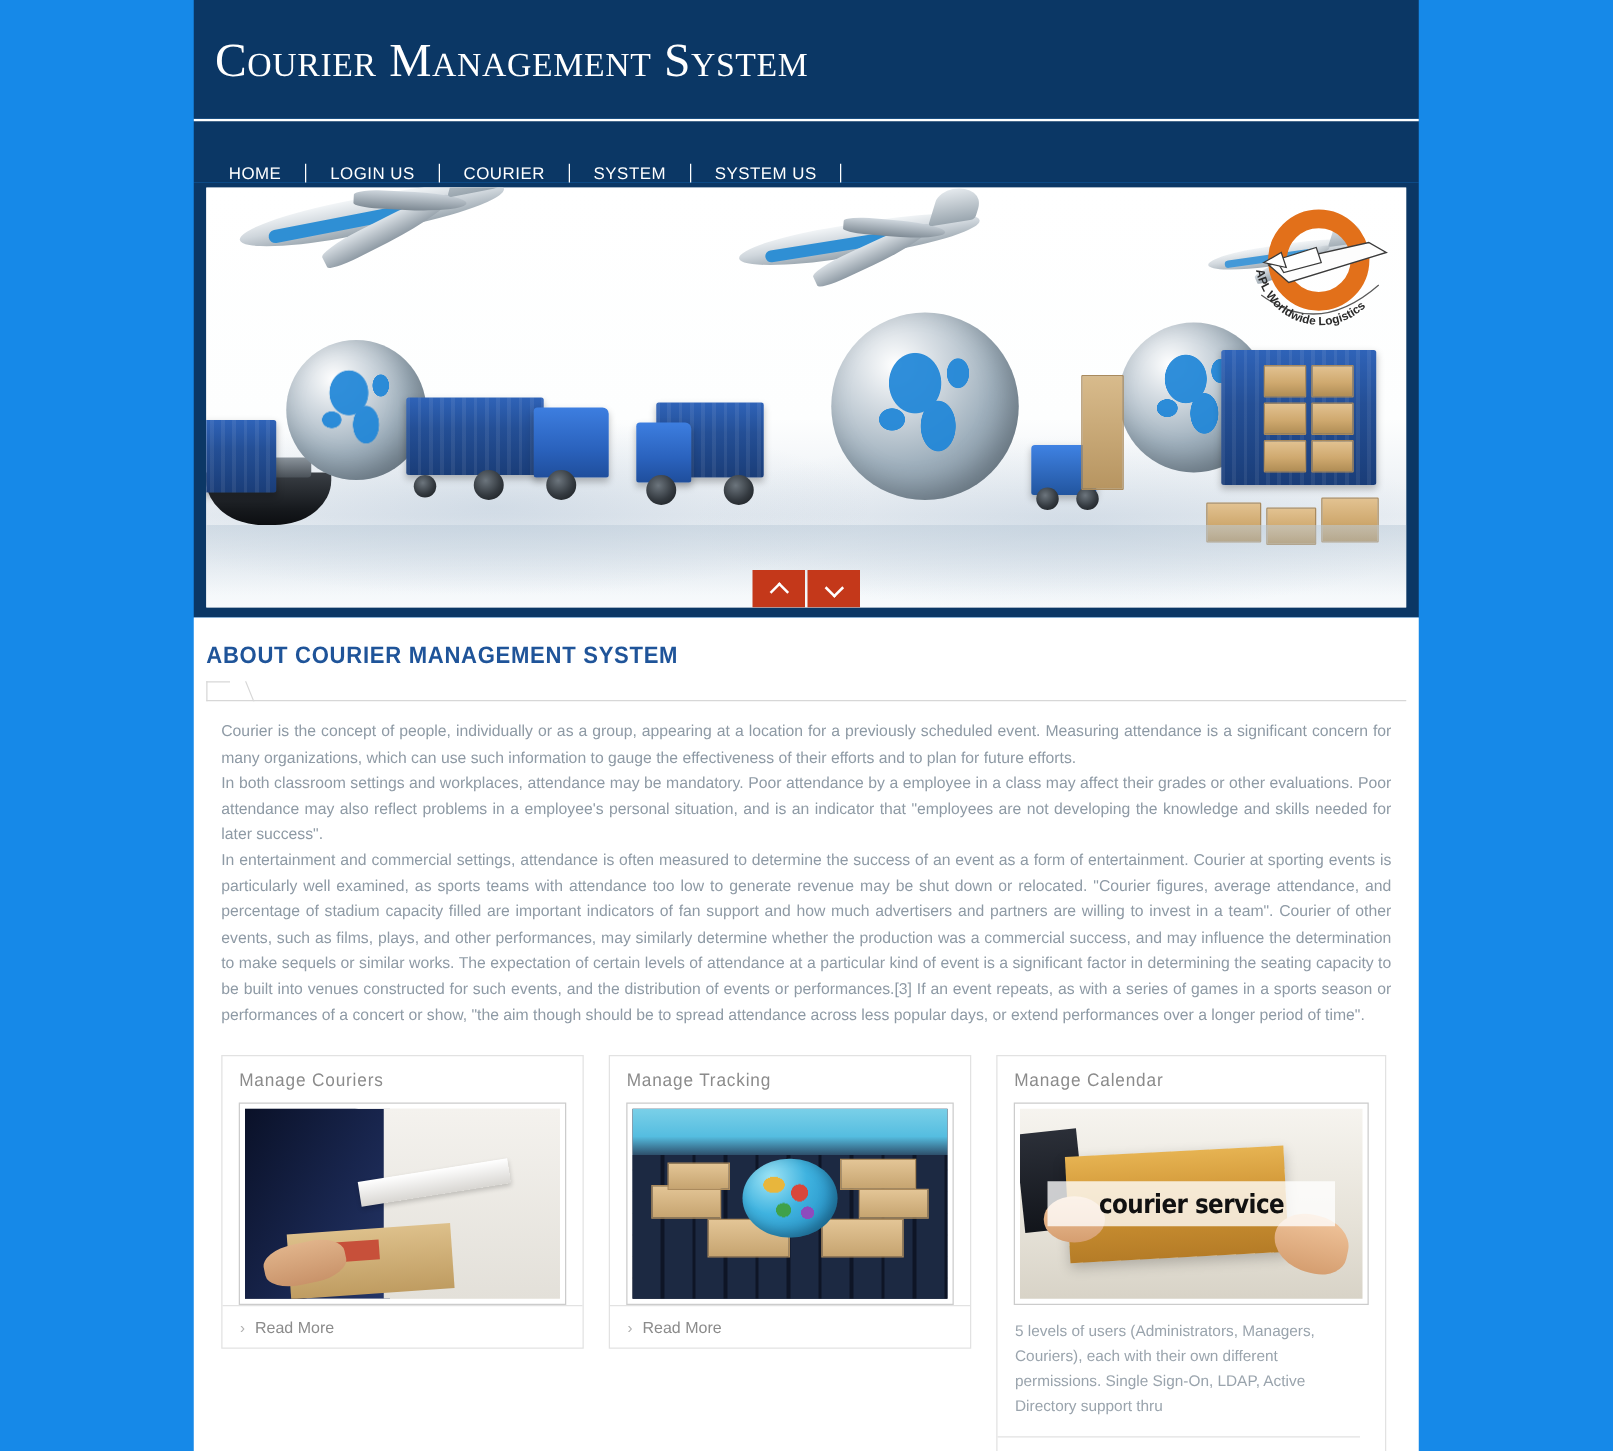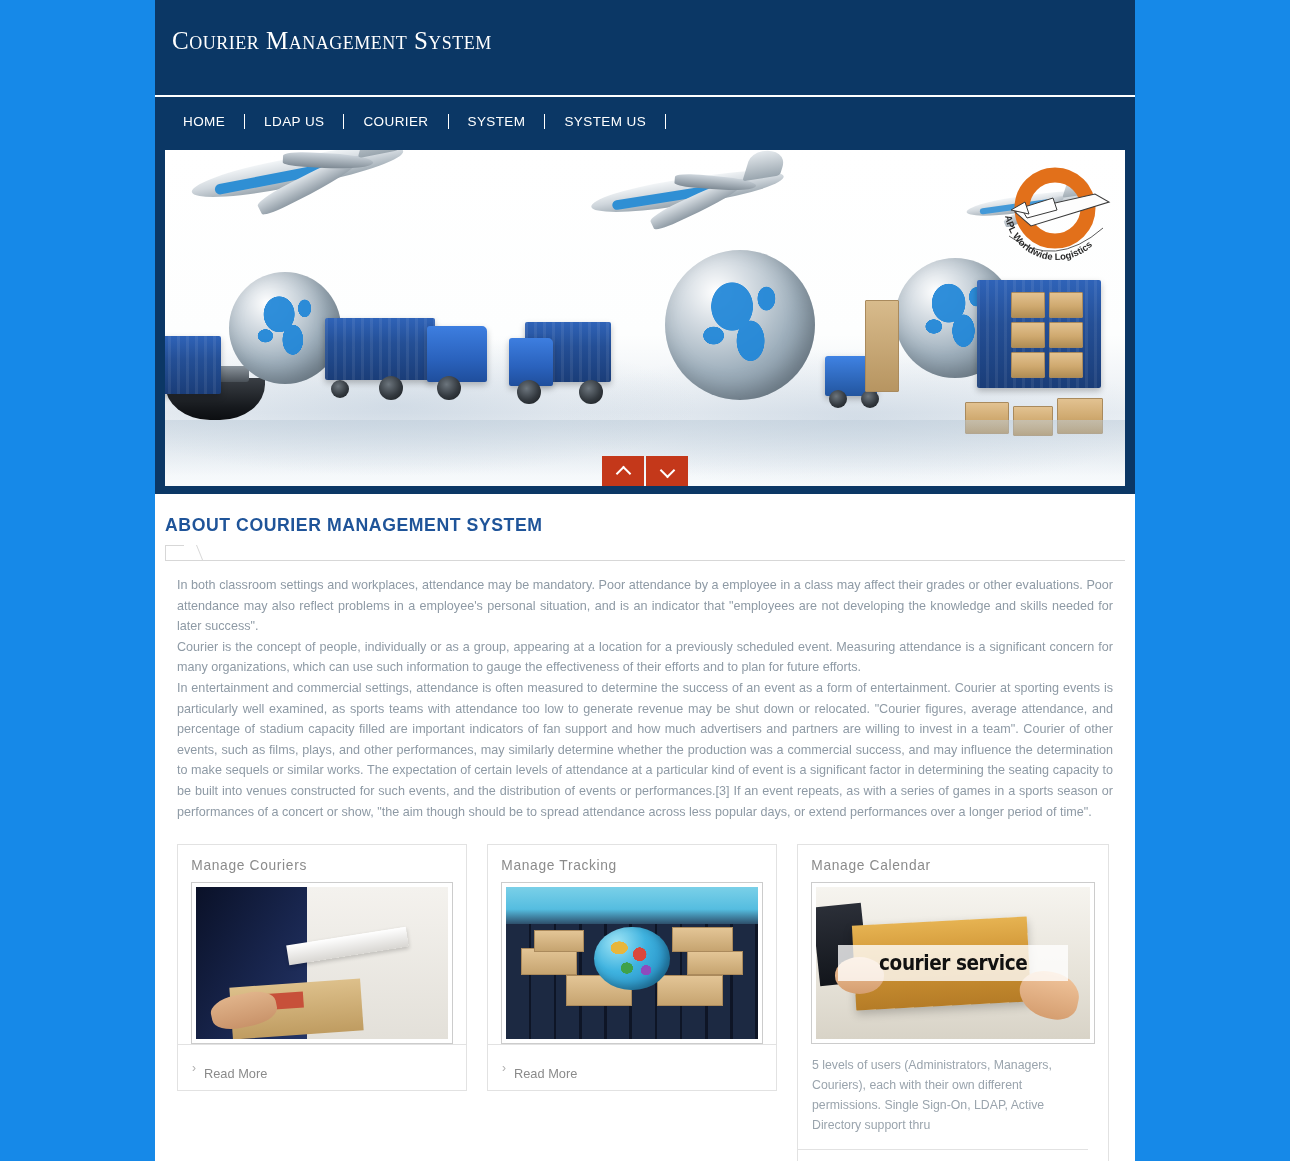--- a/index.html
+++ b/index.html
@@ -19,36 +19,36 @@
 
   
   .site-header {
     background: #0b3765;
     height: 95px;
     position: relative;
   }
   .site-title {
     color: #ffffff;
     font-family: "Liberation Serif", serif;
-    font-size: 25px;
+    font-size: 38px;
     font-variant: small-caps;
     letter-spacing: 0.5px;
     position: absolute;
     left: 17px;
     top: 27px;
     white-space: nowrap;
   }
 
   
   .nav-bar {
     background: #0b3765;
     border-top: 2px solid #ffffff;
     height: 51px;
     display: flex;
-    align-items: center;
+    align-items: flex-end;
     padding-left: 8px;
   }
   .nav-item {
     color: #ffffff;
     font-size: 13.5px;
     letter-spacing: 0.4px;
     display: flex;
     align-items: center;
     padding: 0 19px;
     border-right: 1px solid #ffffff;
@@ -473,35 +473,34 @@
   }
   .card.wide .card-footer { width: 290px; }
   .read-chevron {
     color: #b0b0b0;
     font-size: 12px;
     line-height: 1;
   }
   .read-label {
     color: #8b8b8b;
     font-size: 12.8px;
-    margin-top: 12px;
   }
 </style>
 </head>
 <body>
 
 <div class="page-wrap">
 
   <div class="site-header">
     <div class="site-title">Courier Management System</div>
   </div>
 
   <div class="nav-bar">
     <a class="nav-item">HOME</a>
-    <a class="nav-item">LDAP US</a>
+    <a class="nav-item">LOGIN US</a>
     <a class="nav-item">COURIER</a>
     <a class="nav-item">SYSTEM</a>
     <a class="nav-item">SYSTEM US</a>
   </div>
 
   <div class="hero">
     <div class="hero-stage">
       <div class="hero-photo">
 
         <div class="ship"></div>
@@ -592,22 +591,22 @@
   </div>
 
   <div class="content-panel">
 
     <div class="section-head">
       <div class="section-title">ABOUT COURIER MANAGEMENT SYSTEM</div>
       <div class="title-rule"></div>
     </div>
 
     <div class="body-copy">
+      <p>Courier is the concept of people, individually or as a group, appearing at a location for a previously scheduled event. Measuring attendance is a significant concern for many organizations, which can use such information to gauge the effectiveness of their efforts and to plan for future efforts.</p>
       <p>In both classroom settings and workplaces, attendance may be mandatory. Poor attendance by a employee in a class may affect their grades or other evaluations. Poor attendance may also reflect problems in a employee's personal situation, and is an indicator that "employees are not developing the knowledge and skills needed for later success".</p>
-      <p>Courier is the concept of people, individually or as a group, appearing at a location for a previously scheduled event. Measuring attendance is a significant concern for many organizations, which can use such information to gauge the effectiveness of their efforts and to plan for future efforts.</p>
       <p>In entertainment and commercial settings, attendance is often measured to determine the success of an event as a form of entertainment. Courier at sporting events is particularly well examined, as sports teams with attendance too low to generate revenue may be shut down or relocated. "Courier figures, average attendance, and percentage of stadium capacity filled are important indicators of fan support and how much advertisers and partners are willing to invest in a team". Courier of other events, such as films, plays, and other performances, may similarly determine whether the production was a commercial success, and may influence the determination to make sequels or similar works. The expectation of certain levels of attendance at a particular kind of event is a significant factor in determining the seating capacity to be built into venues constructed for such events, and the distribution of events or performances.[3] If an event repeats, as with a series of games in a sports season or performances of a concert or show, "the aim though should be to spread attendance across less popular days, or extend performances over a longer period of time".</p>
     </div>
 
     <div class="cards-row">
 
       <div class="card">
         <div class="card-title">Manage Couriers</div>
         <div class="card-media">
           <div class="card-photo photo-courier">
             <div class="shirt"></div>

